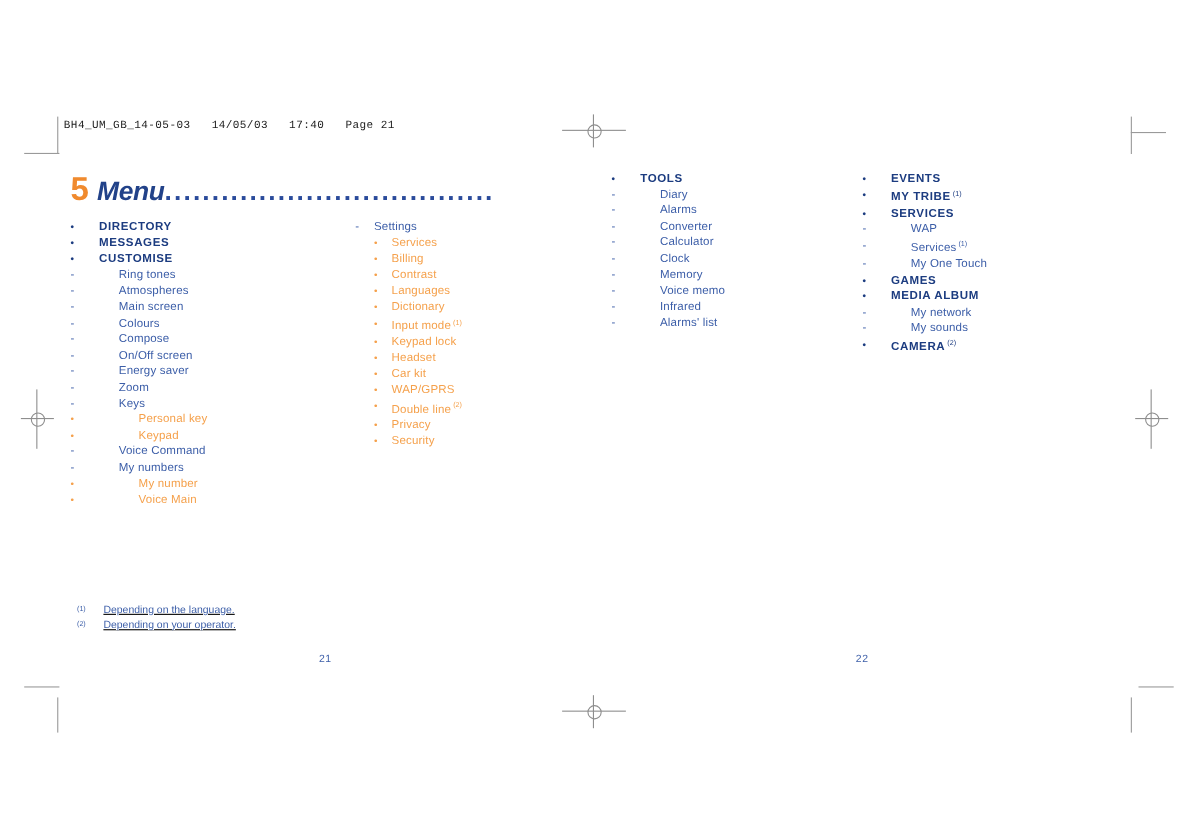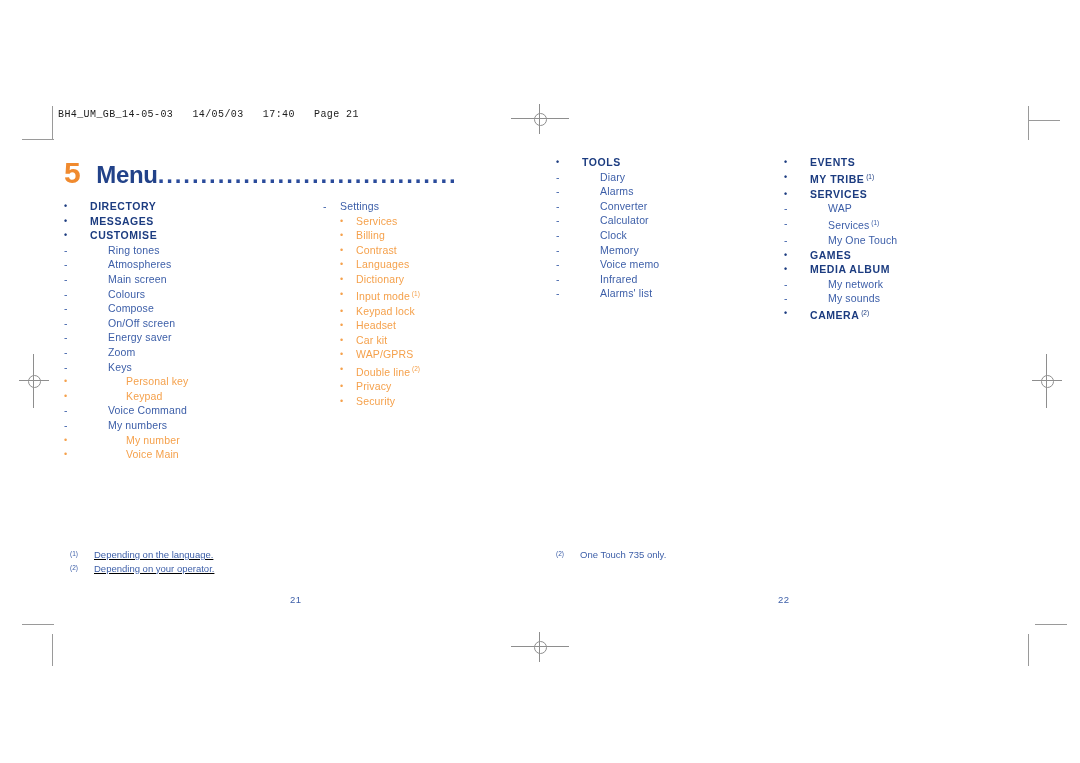--- a/index.html
+++ b/index.html
@@ -78,22 +78,23 @@
     font-weight: bold;
     color: #F08A2E;
     line-height: 1;
     letter-spacing: -0.5px;
   }
   .chapter-title {
     font-size: 24px;
     font-weight: bold;
     color: #224289;
     line-height: 1;
-    margin-left: 16px;
+    margin-left: 8px;
     letter-spacing: -0.3px;
+    font-style: italic;
   }
   .dot-leader {
     font-size: 24px;
     font-weight: bold;
     color: #2a4b9b;
     line-height: 1;
     letter-spacing: 1.9px;
     overflow: hidden;
     display: inline-block;
     max-width: 300px;
@@ -288,18 +289,17 @@
 </div>
 
 <div class="footnotes" style="left:70px; top:548px;text-decoration:underline;">
   <div>
       <div class="fnrow"><span class="fnmark">(1)</span><span>Depending on the language.</span></div>
       <div class="fnrow"><span class="fnmark">(2)</span><span>Depending on your operator.</span></div>
     </div>
 </div>
 <div class="footnotes" style="left:556px; top:548px;">
   <div>
-      <div class="fnrow"><span class="fnmark">(2)</span><span>One Touch 735 only.</span></div>
     </div>
 </div>
 
 <div class="folio" style="left:290px; top:594px;">21</div>
 <div class="folio" style="left:778px; top:594px;">22</div>
 
 </body></html>

